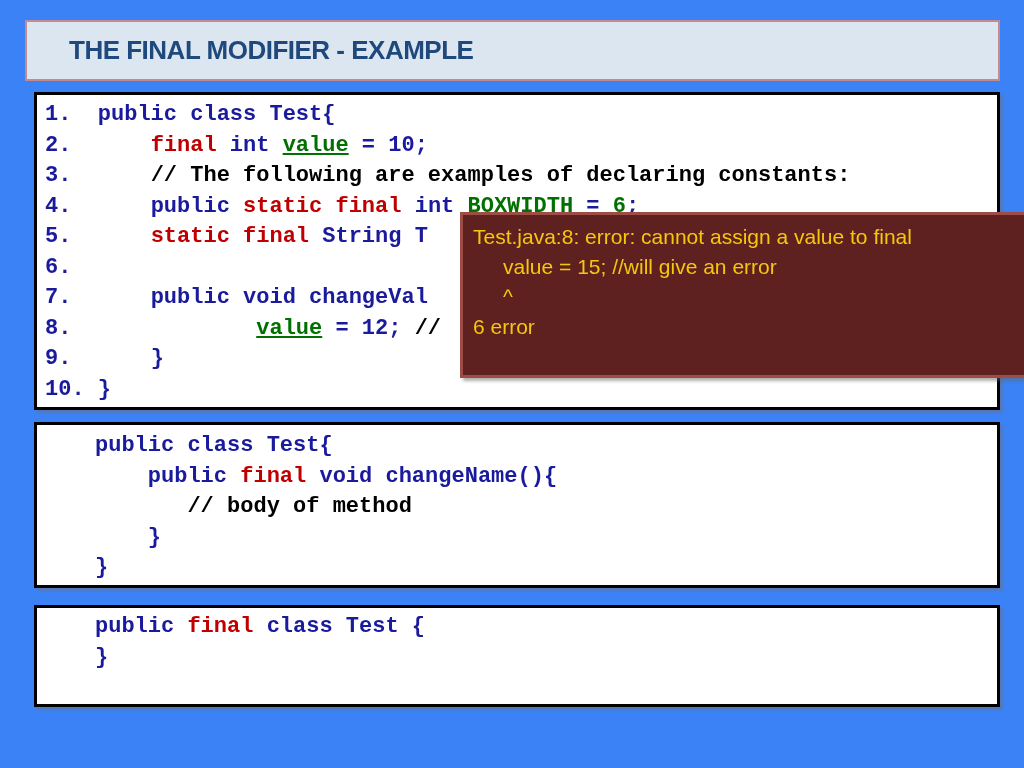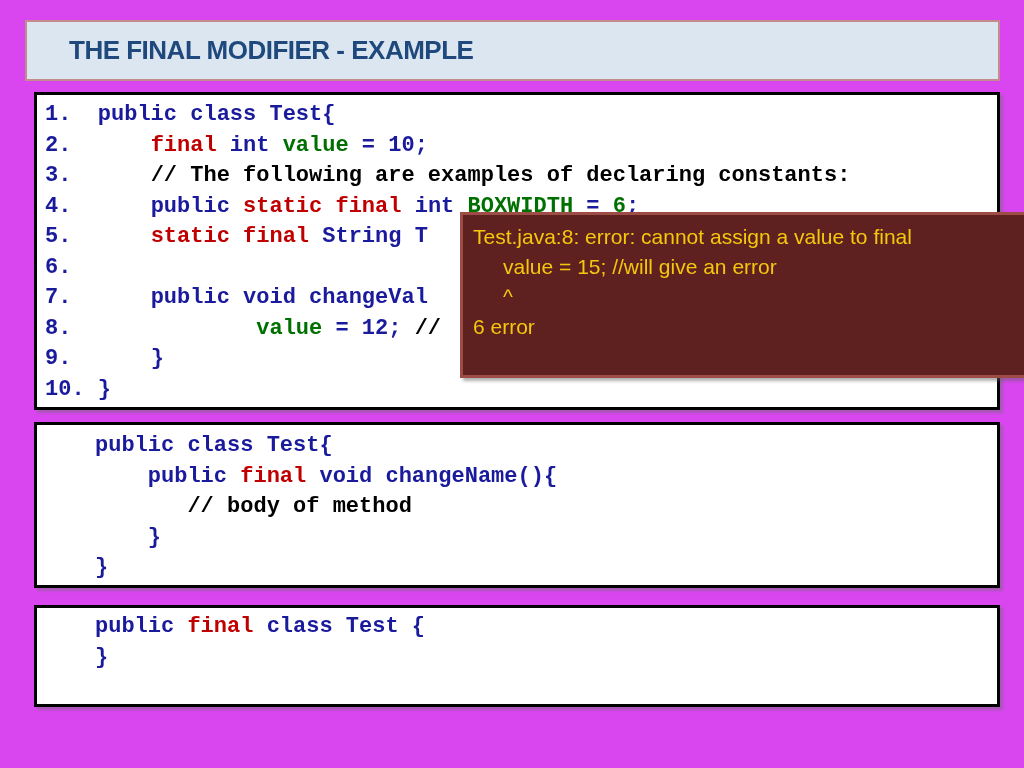--- a/index.html
+++ b/index.html
@@ -2,21 +2,21 @@
 <html style="--code-blue: #1A1A9C; --code-red: #C00000; --code-green: #007000; --code-black: #000000; --title-text: #1F497D; --title-bg: #DCE6F1; --title-border: #C48B8F; --popup-bg: #5F2120; --popup-border: #9E4C46; --popup-text: #F5C70D;"><head>
 <meta charset="utf-8">
 <style>
   :root{
     --code-blue:#1A1A9C; --code-red:#C00000; --code-green:#007000; --code-black:#000000;
     --title-text:#1F497D; --title-bg:#DCE6F1; --title-border:#C48B8F;
     --popup-bg:#5F2120; --popup-border:#9E4C46; --popup-text:#F5C70D;
   }
   html,body{margin:0;padding:0;background:#ffffff;}
   .slide{
-    position:relative;width:1024px;height:768px;background:#d946ef;overflow:hidden;
+    position:relative;width:1024px;height:768px;background:#3b82f6;overflow:hidden;
     font-family:"Liberation Sans",sans-serif;
   }
   .title-bar{
     position:absolute;left:25px;top:20px;width:975px;height:61px;
     background:var(--title-bg);border:2px solid var(--title-border);
     box-sizing:border-box;display:flex;align-items:center;
   }
   .title-bar .title-text{
     padding-left:42px;font-size:26px;font-weight:bold;color:var(--title-text);
     letter-spacing:-0.5px;
@@ -28,21 +28,21 @@
     font-family:"Liberation Mono","DejaVu Sans Mono",monospace;
     font-weight:bold;font-size:22px;line-height:30.5px;
     white-space:pre;overflow:hidden;
   }
   .code-box-1{top:92px;height:318px;padding:5px 8px 0 8px;}
   .code-box-2{top:422px;height:166px;padding:6px 0 0 58px;}
   .code-box-3{top:605px;height:102px;padding:4px 0 16px 58px;}
   .code-line{height:30.5px;}
   .c-blue{color:var(--code-blue);}
   .c-red{color:var(--code-red);}
-  .c-green{color:var(--code-green);}
+  .c-green{color:var(--code-green);text-decoration:underline;}
   .c-black{color:var(--code-black);}
   .error-popup{
     position:absolute;left:460px;top:212px;width:612px;height:166px;
     background:var(--popup-bg);border:3px solid var(--popup-border);
     box-sizing:border-box;padding:7px 10px 0 10px;
     box-shadow:3px 3px 3px rgba(100,100,100,0.5);
     font-family:"Liberation Sans",sans-serif;font-size:21px;line-height:30px;
     color:var(--popup-text);white-space:pre;z-index:5;
   }
   .err-line{height:30px;}

